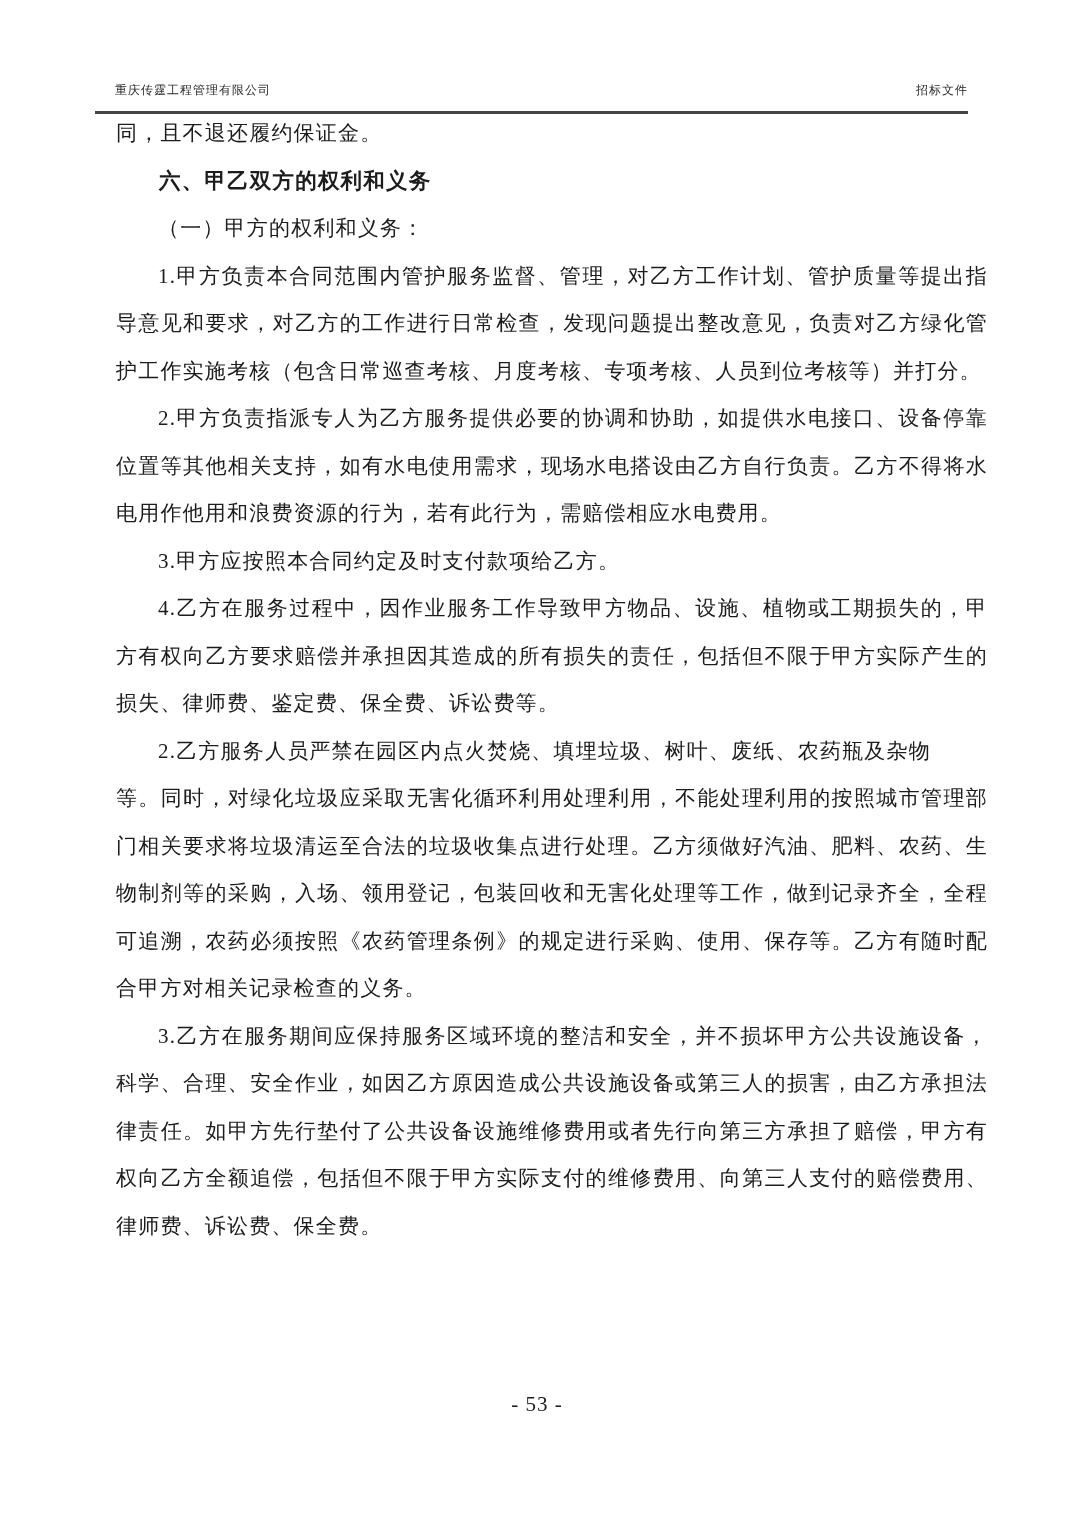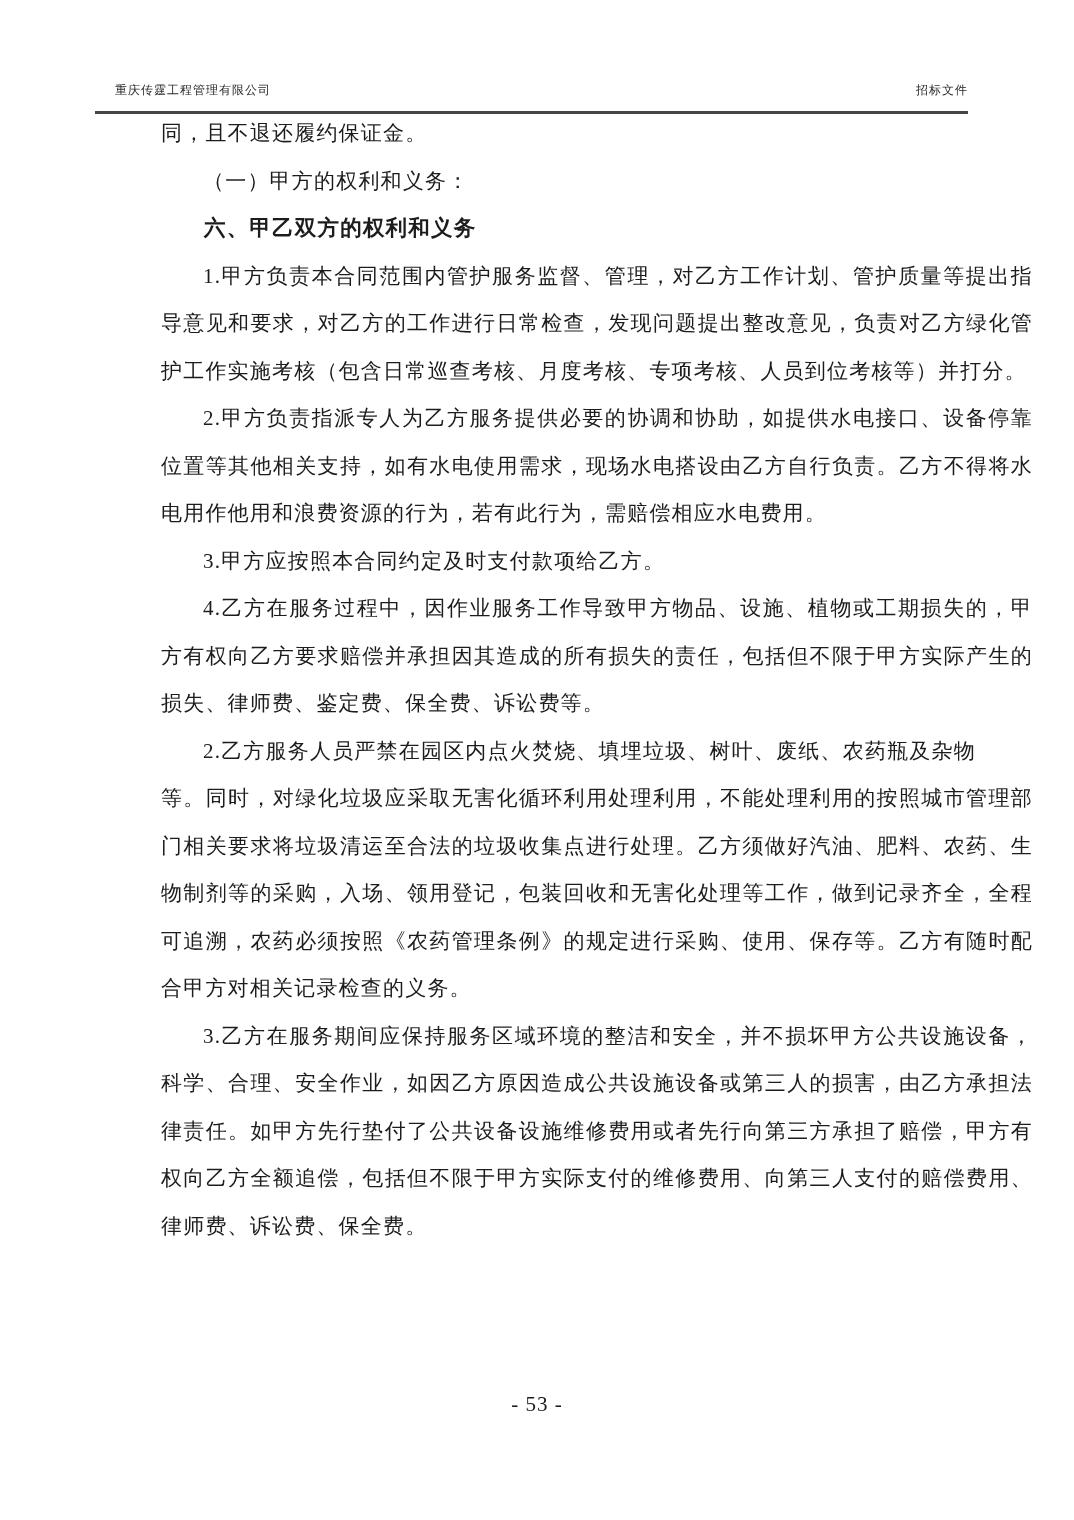--- a/index.html
+++ b/index.html
@@ -40,21 +40,20 @@
   
   .body-text {
     position: absolute;
     left: 116px;
     top: 110px;
     width: 872px;
     font-size: 21px;
     line-height: 47.5px;
     letter-spacing: 1.2px;
     color: #1c1c1c;
-    margin-left: 45px;
   }
   .para {
     margin: 0;
     text-align: justify;
     text-justify: inter-character;
   }
   .indent { text-indent: 2em; }
   .left-align { text-align: left; }
   .heading {
     font-weight: 700;
@@ -79,22 +78,22 @@
 <div class="page">
 
   <div class="header">
     <span>重庆传霆工程管理有限公司</span>
     <span>招标文件</span>
   </div>
   <div class="header-rule"></div>
 
   <div class="body-text">
     <p class="para left-align">同，且不退还履约保证金。</p>
+    <p class="para heading indent">六、甲乙双方的权利和义务</p>
     <p class="para indent left-align">（一）甲方的权利和义务：</p>
-    <p class="para heading indent">六、甲乙双方的权利和义务</p>
     <p class="para indent">1.甲方负责本合同范围内管护服务监督、管理，对乙方工作计划、管护质量等提出指导意见和要求，对乙方的工作进行日常检查，发现问题提出整改意见，负责对乙方绿化管护工作实施考核（包含日常巡查考核、月度考核、专项考核、人员到位考核等）并打分。</p>
     <p class="para indent">2.甲方负责指派专人为乙方服务提供必要的协调和协助，如提供水电接口、设备停靠位置等其他相关支持，如有水电使用需求，现场水电搭设由乙方自行负责。乙方不得将水电用作他用和浪费资源的行为，若有此行为，需赔偿相应水电费用。</p>
     <p class="para indent left-align">3.甲方应按照本合同约定及时支付款项给乙方。</p>
     <p class="para indent">4.乙方在服务过程中，因作业服务工作导致甲方物品、设施、植物或工期损失的，甲方有权向乙方要求赔偿并承担因其造成的所有损失的责任，包括但不限于甲方实际产生的损失、律师费、鉴定费、保全费、诉讼费等。</p>
     <p class="para indent left-align">2.乙方服务人员严禁在园区内点火焚烧、填埋垃圾、树叶、废纸、农药瓶及杂物</p>
     <p class="para">等。同时，对绿化垃圾应采取无害化循环利用处理利用，不能处理利用的按照城市管理部门相关要求将垃圾清运至合法的垃圾收集点进行处理。乙方须做好汽油、肥料、农药、生物制剂等的采购，入场、领用登记，包装回收和无害化处理等工作，做到记录齐全，全程可追溯，农药必须按照《农药管理条例》的规定进行采购、使用、保存等。乙方有随时配合甲方对相关记录检查的义务。</p>
     <p class="para indent">3.乙方在服务期间应保持服务区域环境的整洁和安全，并不损坏甲方公共设施设备，科学、合理、安全作业，如因乙方原因造成公共设施设备或第三人的损害，由乙方承担法律责任。如甲方先行垫付了公共设备设施维修费用或者先行向第三方承担了赔偿，甲方有权向乙方全额追偿，包括但不限于甲方实际支付的维修费用、向第三人支付的赔偿费用、律师费、诉讼费、保全费。</p>
   </div>
 
   <div class="footer">

